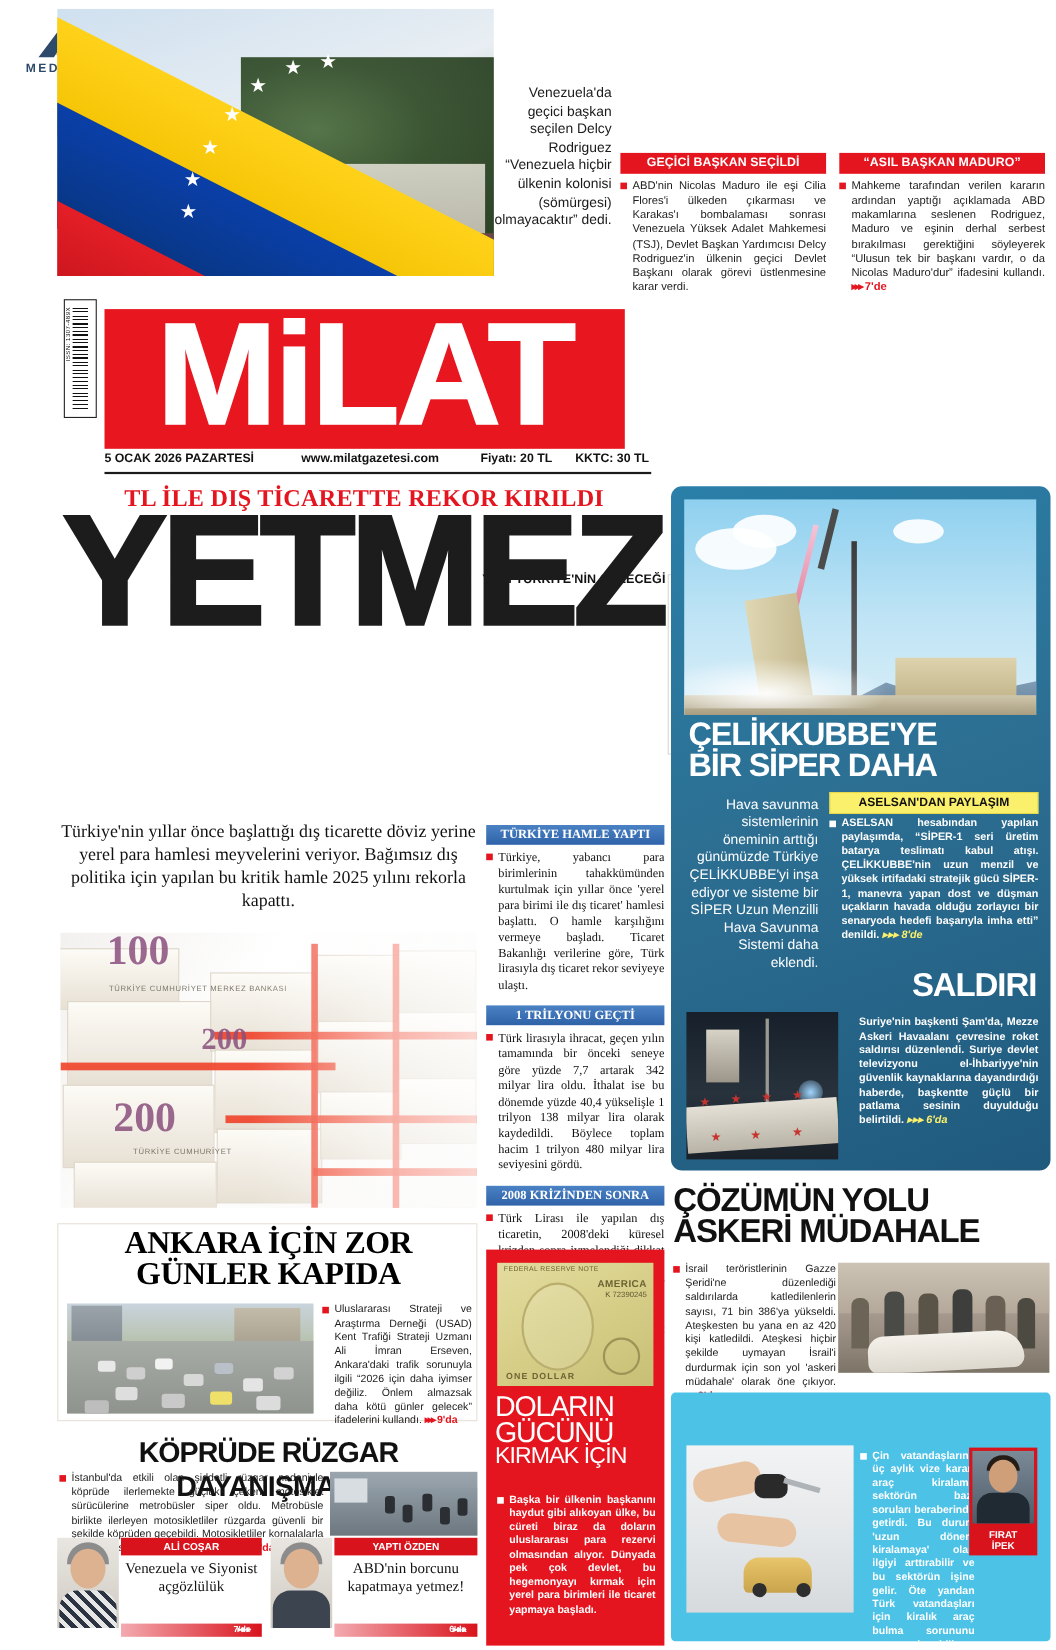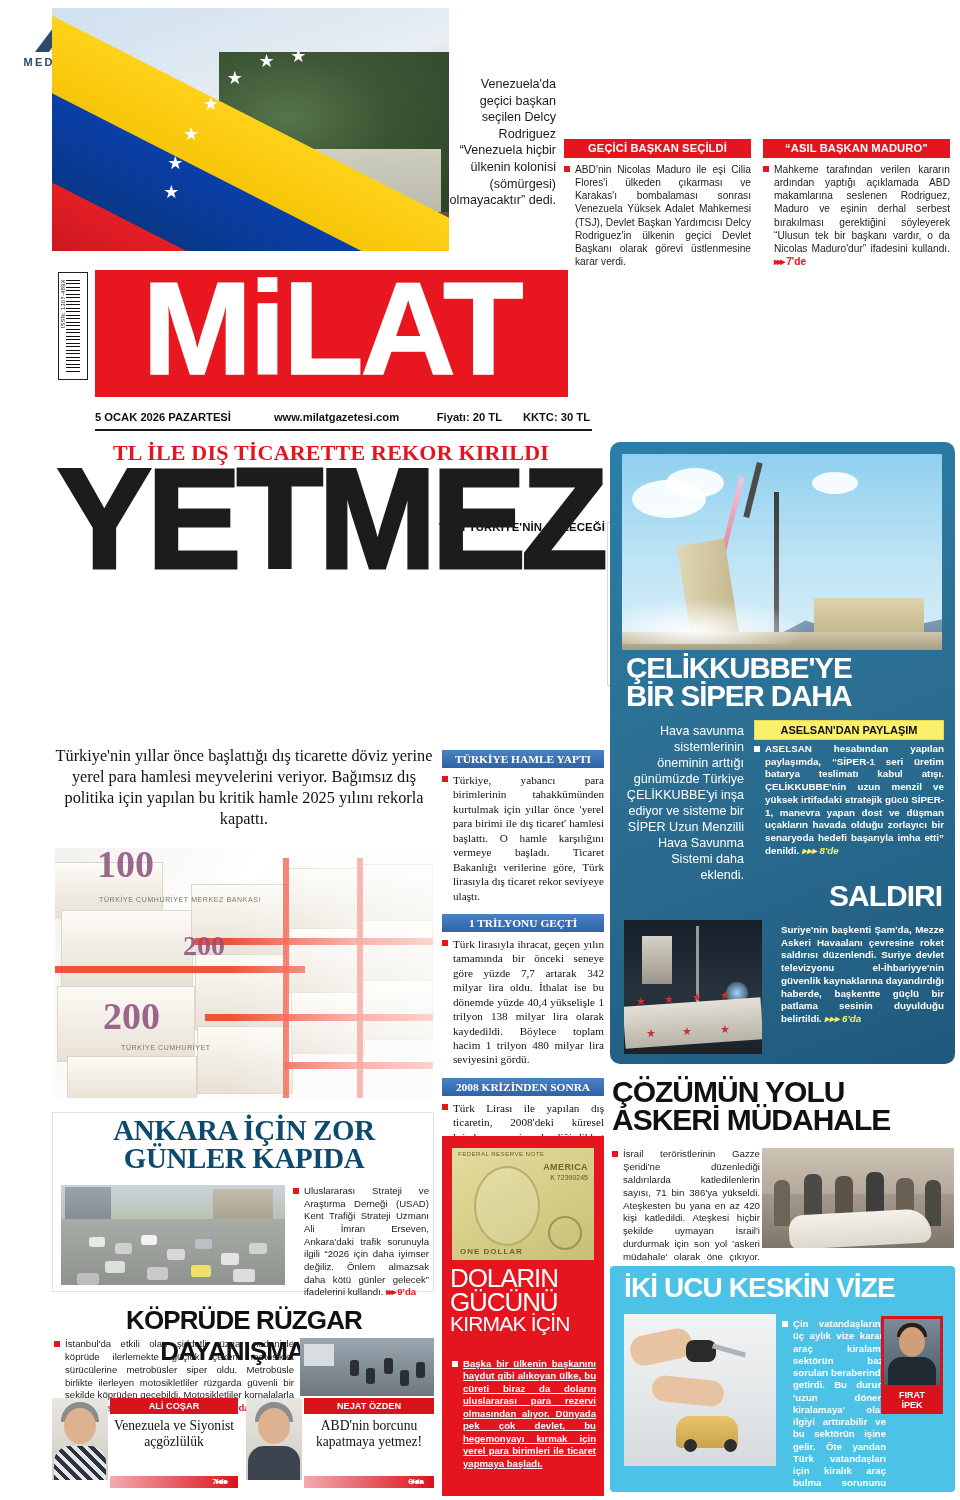--- a/index.html
+++ b/index.html
@@ -58,21 +58,21 @@
 
   
   .masthead { position: absolute; left: 0; top: 258px; width: 960px; height: 176px; }
   .barcode { position: absolute; left: 58px; top: 14px; width: 30px; height: 108px;
     border: 1px solid #222; background: #fff; display: flex; align-items: center; justify-content: center; }
   .barcode .bars { width: 14px; height: 92px;
     background: repeating-linear-gradient(180deg,#111 0 1px,#fff 1px 3px,#111 3px 4px,#fff 4px 7px); }
   .barcode .bc-txt { position: absolute; left: 1px; top: 6px; font-size: 5.6px; color: #111;
     writing-mode: vertical-rl; transform: rotate(180deg); letter-spacing: .4px; }
 
-  .logo-block { position: absolute; left: 95px; top: 0; width: 473px; height: 142px; }
+  .logo-block { position: absolute; left: 95px; top: 11px; width: 473px; height: 142px; }
   .logo-red { position: absolute; left: 0; top: 12px; width: 473px; height: 127px; background: #e8161f; }
   .logo-word { position: absolute; left: 0; top: 0; width: 473px; height: 142px;
     font-family: "Liberation Sans", sans-serif; font-weight: bold; font-size: 132px;
     line-height: 142px; color: #fff; letter-spacing: -3px; text-align: center;
     -webkit-text-stroke: 1.5px #fff; }
   .slogan { position: absolute; left: 415px; top: 263px; width: 190px; text-align: right;
     font-size: 11.4px; font-weight: bold; color: #111; letter-spacing: .1px; }
 
   .mast-info { position: absolute; left: 95px; top: 148px; width: 495px; height: 22px;
     display: flex; align-items: center; font-size: 11.2px; font-weight: bold; color: #111; }
@@ -209,21 +209,21 @@
     background: linear-gradient(180deg,#cdc3b4,#b3a899); }
   .coz-photo .ppl { position: absolute; bottom: 22px; border-radius: 7px 7px 0 0; }
   .coz-photo .shroud { position: absolute; left: 14%; bottom: 2px; width: 74%; height: 34px;
     background: linear-gradient(180deg,#f4f1ea,#ddd8ce); border-radius: 18px 30px 12px 12px; transform: rotate(-3deg); }
 
   
   .ank-box { position: absolute; left: 52px; top: 1112px; width: 382px; height: 180px;
     border: 1px solid #e7e2d8; background: #fff; }
   .ank-h { position: absolute; left: 6px; top: 4px; width: 370px; text-align: center;
     font-family: "Liberation Serif", serif; font-weight: bold; font-size: 29px;
-    line-height: 0.95; letter-spacing: -0.4px; color: #0c4a6e; }
+    line-height: 0.95; letter-spacing: -0.4px; color: #000000; }
   .ank-photo { position: absolute; left: 8px; top: 72px; width: 224px; height: 100px; overflow: hidden;
     background: linear-gradient(180deg,#c9d4dd 0%, #b6bfa8 40%, #8f9a86 100%); }
   .ank-photo .road { position: absolute; left: 0; bottom: 0; width: 100%; height: 66%;
     background: linear-gradient(180deg,#a8aca6,#8e938d); }
   .ank-photo .car { position: absolute; border-radius: 3px; }
   .ank-photo .bldg2 { position: absolute; left: 4px; top: 2px; width: 46px; height: 44px;
     background: linear-gradient(180deg,#9aa2aa,#7d858d); }
   .ank-photo .bldg3 { position: absolute; right: 12px; top: 4px; width: 60px; height: 42px;
     background: linear-gradient(180deg,#c3bba9,#a39b8a); }
   .ank-body { position: absolute; left: 240px; top: 72px; width: 136px; font-size: 9.6px;
@@ -272,21 +272,21 @@
   .dolar-photo .seal { position: absolute; right: 12px; bottom: 10px; width: 34px; height: 34px;
     border: 2px solid #9e9458; border-radius: 50%; }
   .dolar-photo .ttxt { position: absolute; left: 6px; top: 2px; font-size: 6.2px; color: #6d6334; letter-spacing: .4px; }
   .dolar-photo .btxt { position: absolute; left: 8px; bottom: 4px; font-size: 8px; font-weight: bold;
     color: #6d6334; letter-spacing: 1px; }
   .dolar-photo .snum { position: absolute; right: 6px; top: 26px; font-size: 7px; color: #5f5630; }
   .dolar-h { position: absolute; left: 8px; top: 130px; width: 148px; color: #fff; font-weight: normal;
     font-size: 26px; line-height: 0.93; letter-spacing: -1.1px; }
   .dolar-h .l3 { font-size: 21px; letter-spacing: -0.8px; }
   .dolar-body { position: absolute; left: 10px; top: 222px; width: 144px; color: #fff;
-    font-size: 9.6px; line-height: 1.3; font-weight: bold; padding-left: 11px; text-align: justify; text-decoration: underline; }
+    font-size: 9.6px; line-height: 1.3; font-weight: bold; padding-left: 11px; text-align: justify; }
 
   
   .vize { position: absolute; left: 610px; top: 1266px; width: 345px; height: 226px;
     background: #4cc2e6; border-radius: 4px; overflow: hidden; }
   .vize-h { position: absolute; left: 14px; top: 8px; width: 318px; color: #fff; font-weight: bold;
     font-size: 28px; line-height: 1; letter-spacing: -0.9px; }
   .vize-photo { position: absolute; left: 14px; top: 48px; width: 152px; height: 152px; overflow: hidden;
     background: linear-gradient(180deg,#f2f3f4 0%, #e3e6e8 60%, #d6dadd 100%); }
   .vize-photo .hand { position: absolute; background: #e7c3a2; border-radius: 14px; }
   .vize-photo .key { position: absolute; left: 62px; top: 26px; width: 30px; height: 22px;
@@ -606,21 +606,21 @@
           <span>7'de</span>
         </span>
       </div>
   </div>
   <div class="colm b">
     <div class="ph">
         <div class="hr2"></div>
         <div class="hd2"></div>
         <div class="bd2"></div>
       </div>
-    <div class="nmbar">NEJAT ÖZDEN</div>
+    <div class="nmbar">YAPTI ÖZDEN</div>
     <div class="ttl">ABD'nin borcunu kapatmaya yetmez!</div>
     <div class="ftr">
         <span>
           <span class="arrw">▸▸▸</span> 
           <span>6'da</span>
         </span>
       </div>
   </div>
 
   <div class="dolar">
@@ -637,21 +637,20 @@
       <div>GÜCÜNÜ</div>
       <div class="l3">KIRMAK İÇİN</div>
     </div>
     <div class="dolar-body">
       <span class="sqw" style="position:absolute;left:0;top:3px;width:6px;height:6px;background:#fff;"></span>
       <span>Başka bir ülkenin başkanını haydut gibi alıkoyan ülke, bu cüreti biraz da doların uluslararası para rezervi olmasından alıyor. Dünyada pek çok devlet, bu hegemonyayı kırmak için yerel para birimleri ile ticaret yapmaya başladı.</span>
     </div>
   </div>
 
   <div class="vize">
-    <div class="vize-h">İKİ UCU KESKİN VİZE</div>
     <div class="vize-photo">
       <div class="hand" style="left:6px;top:18px;width:62px;height:30px;transform:rotate(-12deg);"></div>
       <div class="key"></div>
       <div class="keystem"></div>
       <div class="hand" style="left:28px;top:64px;width:72px;height:26px;transform:rotate(6deg);"></div>
       <div class="carimg"></div>
       <div class="wheel" style="left:60px;"></div>
       <div class="wheel" style="left:100px;"></div>
     </div>
     <div class="vize-body">

